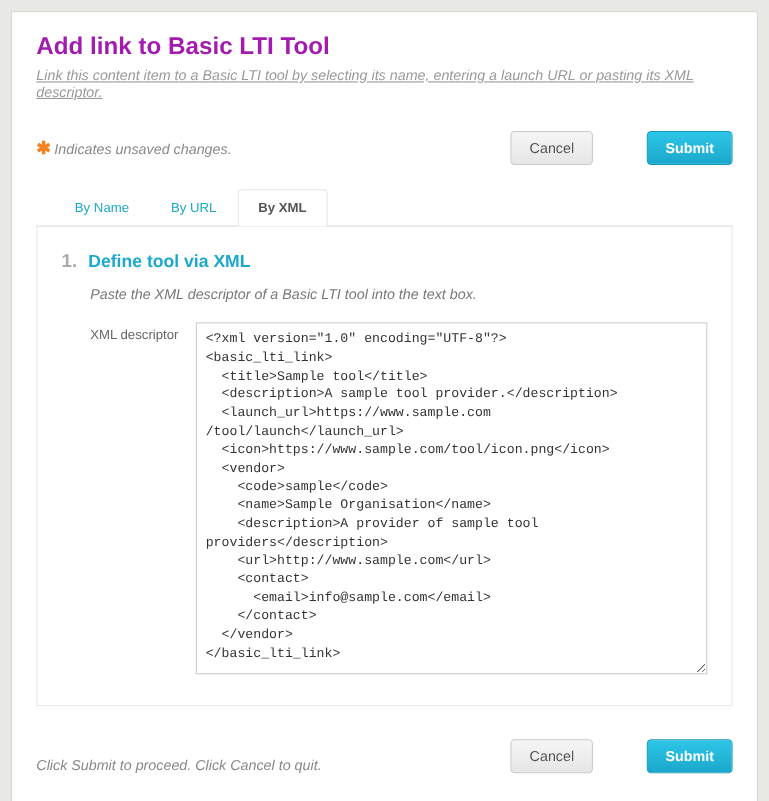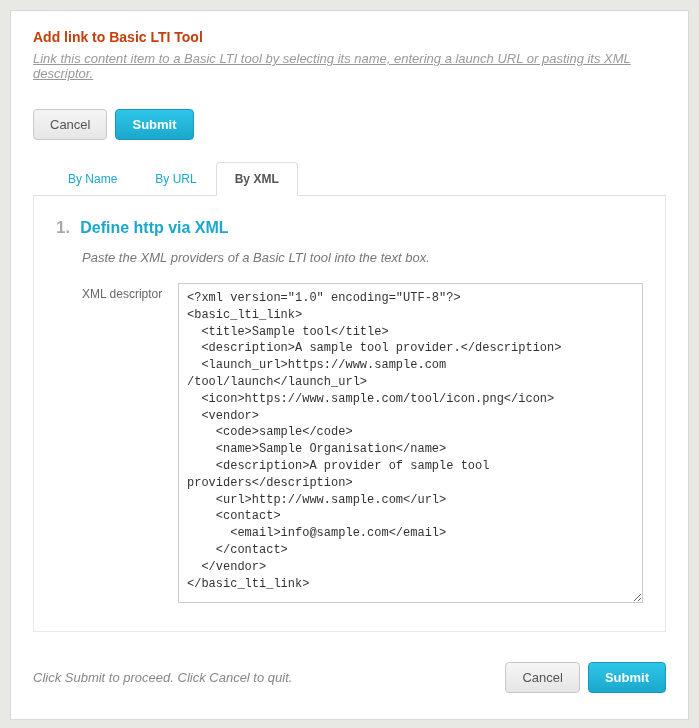--- a/index.html
+++ b/index.html
@@ -1,66 +1,69 @@
 <!DOCTYPE html>
 <html><head>
 <meta charset="utf-8">
 <style>
 * { box-sizing: border-box; margin: 0; padding: 0; }
 body { font-family: Arial, Helvetica, sans-serif; background: #e8e8e4; padding: 10px; }
 .panel { background: #fff; border: 1px solid #d8d8d4; width: 679px; margin: 0 auto; padding: 18px 22px 26px 22px; }
-.title { font-size: 14px; font-weight: bold; color: #c2410c; margin-bottom: 6px; }
+.title { font-size: 22px; font-weight: bold; color: #a21caf; margin-bottom: 6px; }
 .subtitle { font-style: italic; color: #999; font-size: 13px; margin-bottom: 28px; text-decoration: underline; }
 .topbar { display: flex; align-items: center; justify-content: space-between; margin-bottom: 22px; }
 .unsaved { font-style: italic; color: #888; font-size: 13px; }
 .asterisk { color: #f58220; font-weight: bold; font-size: 16px; margin-right: 3px; font-style: normal; }
 .btnrow { display: flex; gap: 8px; }
 .btn { border-radius: 4px; padding: 7px 16px; font-size: 13px; cursor: pointer; border: 1px solid; }
 .btn-cancel { background: linear-gradient(#f5f5f5,#e6e6e6); border-color: #c8c8c8; color: #555; }
-.btn-submit { background: linear-gradient(#2ec6e8,#1aa8cc); border-color: #1899bb; color: #fff; font-weight: bold; }
+.btn-submit { background: linear-gradient(#2ec6e8,#1aa8cc); border-color: #1899bb; color: #fff; font-weight: bold; margin-left: 41px; }
 .tabs { display: flex; gap: 0; border-bottom: 1px solid #ddd; padding-left: 16px; }
 .tab { padding: 9px 18px; font-size: 12px; color: #1aa8cc; cursor: pointer; border: 1px solid transparent; margin-bottom: -1px; background: transparent; }
 .tab.active { color: #555; font-weight: bold; border: 1px solid #ddd; border-bottom: 1px solid #fff; border-radius: 4px 4px 0 0; background: #fff; }
 .content-box { border: 1px solid #e8e8e4; border-top: none; padding: 22px 22px 28px 22px; }
 .step { display: flex; align-items: baseline; gap: 10px; margin-bottom: 12px; }
 .step-num { color: #aaa; font-size: 17px; font-weight: bold; }
 .step-title { color: #1aa8cc; font-size: 16px; font-weight: bold; }
 .step-desc { font-style: italic; color: #777; font-size: 13px; margin-left: 26px; margin-bottom: 18px; }
 .form-row { display: flex; gap: 8px; margin-left: 26px; }
 .form-label { font-size: 12px; color: #666; width: 88px; padding-top: 4px; }
 .xml-textarea { flex: 1; border: 1px solid #ccc; font-family: "Courier New", monospace; font-size: 12px; padding: 6px 8px; line-height: 1.4; resize: both; min-height: 320px; color: #333; white-space: pre; overflow: auto; }
-.footer { margin-top: 30px; display: flex; align-items: center; justify-content: space-between; }
+.footer { margin-top: 30px; display: flex; align-items: flex-end; justify-content: space-between; }
 .footer-text { font-style: italic; color: #888; font-size: 13px; }
 </style>
 </head>
 <body>
 
 <div class="panel">
   <div class="title">Add link to Basic LTI Tool</div>
   <div class="subtitle">Link this content item to a Basic LTI tool by selecting its name, entering a launch URL or pasting its XML descriptor.</div>
 
   <div class="topbar">
+    <div class="unsaved">
+      <span class="asterisk">✱</span><span>Indicates unsaved changes.</span>
+    </div>
     <div class="btnrow">
       <button class="btn btn-cancel">Cancel</button>
       <button class="btn btn-submit">Submit</button>
     </div>
   </div>
 
   <div class="tabs">
     <div class="tab">By Name</div>
     <div class="tab">By URL</div>
     <div class="tab active">By XML</div>
   </div>
 
   <div class="content-box">
     <div class="step">
       <span class="step-num">1.</span>
-      <span class="step-title">Define http via XML</span>
+      <span class="step-title">Define tool via XML</span>
     </div>
-    <div class="step-desc">Paste the XML providers of a Basic LTI tool into the text box.</div>
+    <div class="step-desc">Paste the XML descriptor of a Basic LTI tool into the text box.</div>
     <div class="form-row">
       <div class="form-label">XML descriptor</div>
       <textarea class="xml-textarea" style="">&lt;?xml version="1.0" encoding="UTF-8"?&gt;
 &lt;basic_lti_link&gt;
   &lt;title&gt;Sample tool&lt;/title&gt;
   &lt;description&gt;A sample tool provider.&lt;/description&gt;
   &lt;launch_url&gt;https://www.sample.com
 /tool/launch&lt;/launch_url&gt;
   &lt;icon&gt;https://www.sample.com/tool/icon.png&lt;/icon&gt;
   &lt;vendor&gt;

